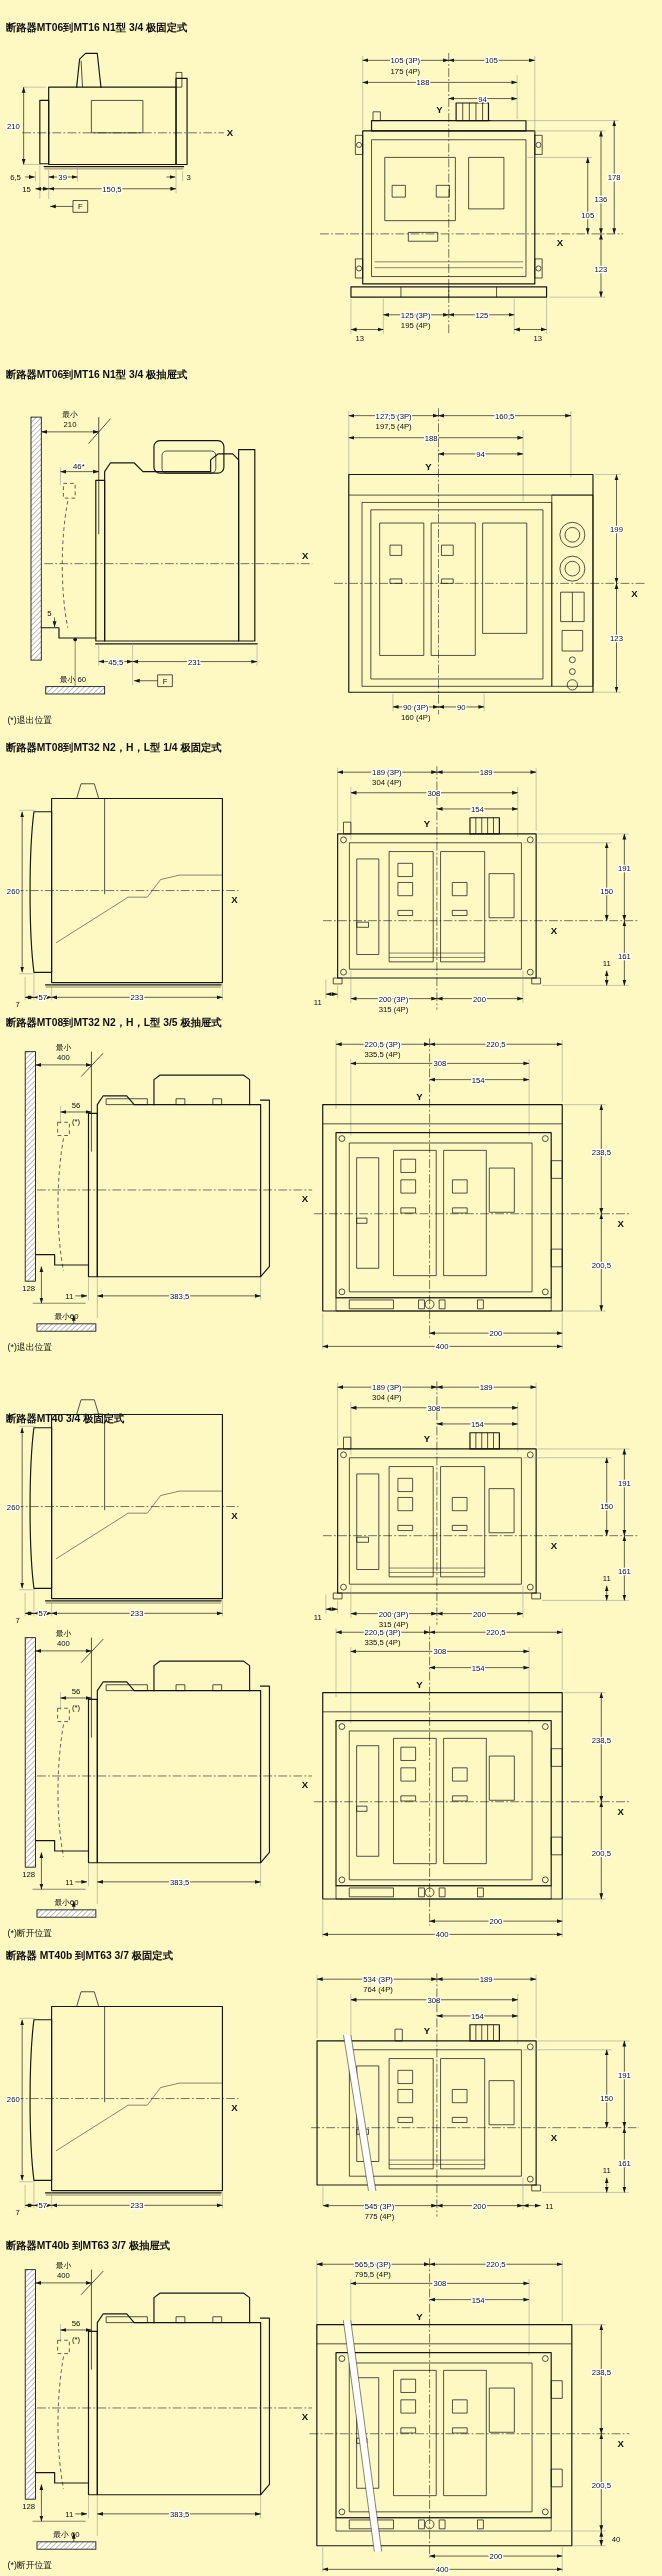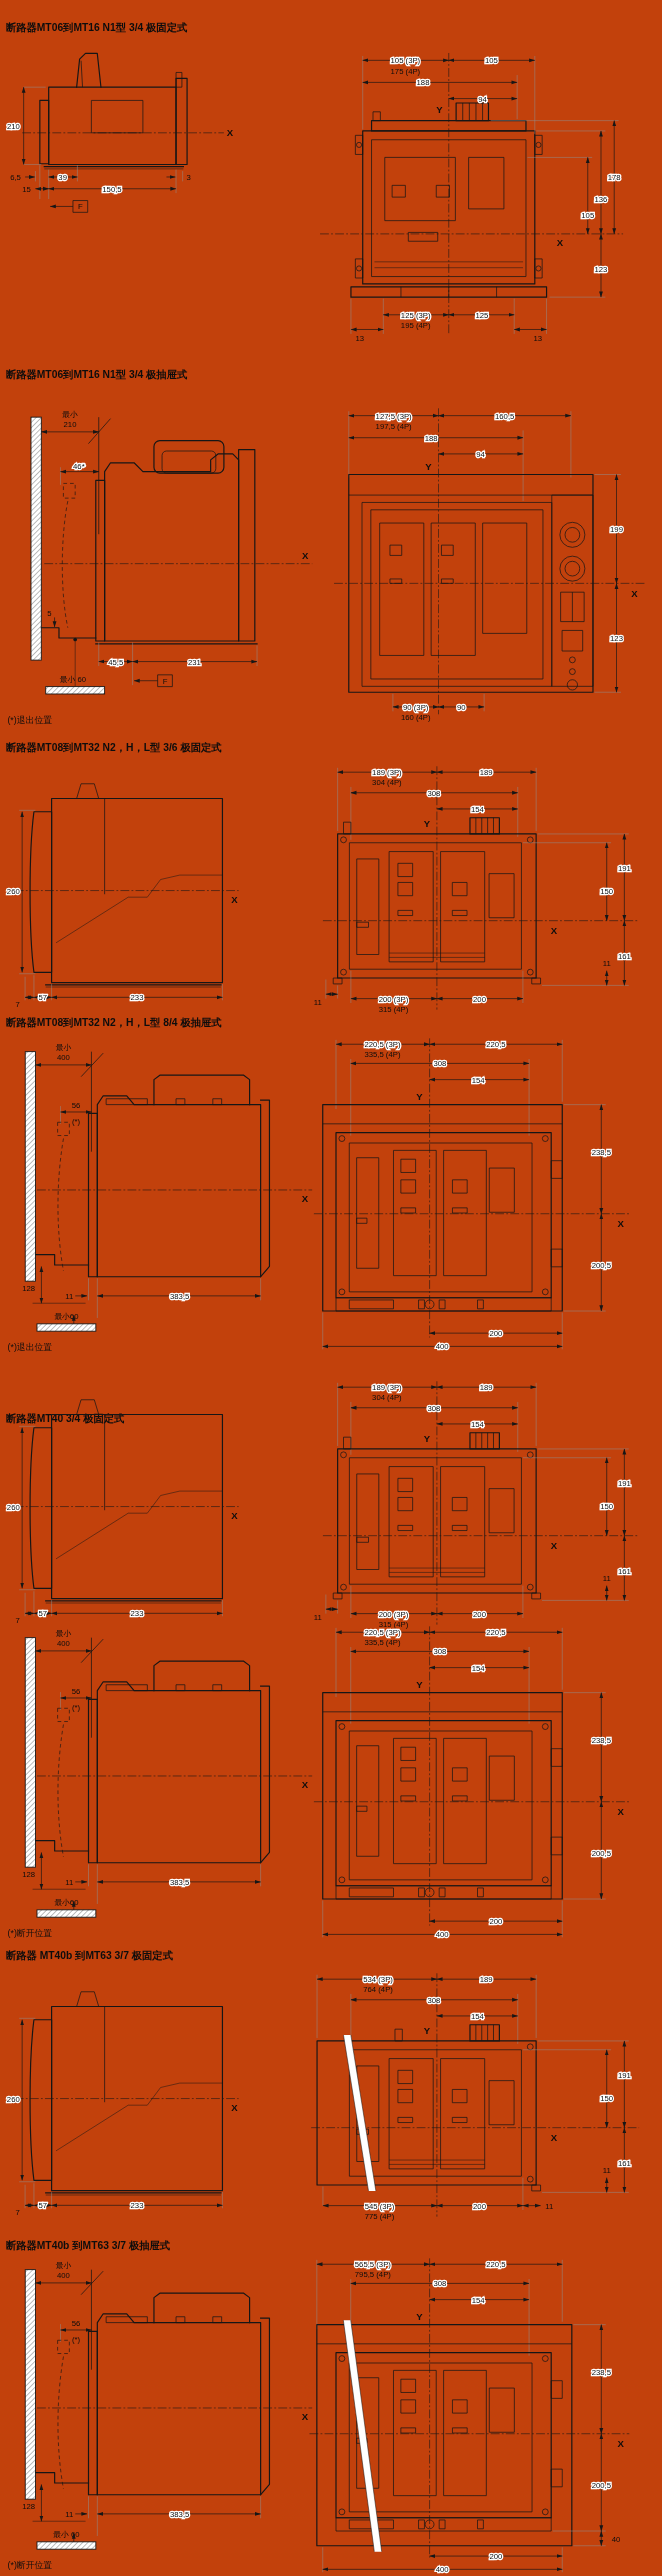--- a/index.html
+++ b/index.html
@@ -1,16 +1,16 @@
 <!DOCTYPE html>
 <html style="font-size:11.8px"><head>
 <meta charset="utf-8">
 <style>
   html,body{margin:0;padding:0;background:#fff}
-  #page{position:relative;width:663px;height:2576px;background:#c2410c;overflow:hidden;
+  #page{position:relative;width:663px;height:2576px;background:#fef9c3;overflow:hidden;
         font-family:"Liberation Sans",sans-serif;color:#111}
   .title{position:absolute;left:5.9px;font:bold 10.3px "Liberation Sans",sans-serif;color:#0d0d0d;white-space:nowrap}
   svg.drw{position:absolute;overflow:visible}
   
   .o{fill:none;stroke:#161616;stroke-width:1.6;stroke-linejoin:round;stroke-linecap:square}
   .o2{fill:none;stroke:#161616;stroke-width:1;stroke-linejoin:round}
   .thin{fill:none;stroke:#161616;stroke-width:.7}
   .ext{stroke:#909090;stroke-width:.7}
   .dim{stroke:#161616;stroke-width:.9;fill:none;marker-start:url(#ar);marker-end:url(#ar)}
   .stub{stroke:#161616;stroke-width:.9;fill:none;marker-end:url(#ar)}
@@ -276,21 +276,21 @@
   <line class="ext" x1="88" y1="402" x2="88" y2="426"></line>
   <line class="ext" x1="212" y1="402" x2="212" y2="426"></line>
   <line class="dim" x1="88" y1="420" x2="150" y2="420"></line>
   <text class="t halo" x="119" y="424">90 (3P)</text>
   <text class="t" x="119" y="438">160 (4P)</text>
   <line class="dim" x1="150" y1="420" x2="212" y2="420"></line>
   <text class="t halo" x="181" y="424">90</text>
  </g>
 </svg>
 
-<div class="title" style="top:741px">断路器MT08到MT32 N2，H，L型 3/6 极固定式</div>
+<div class="title" style="top:741px">断路器MT08到MT32 N2，H，L型 1/4 极固定式</div>
 
 <svg class="drw" style="left:2.9px;top:763px" width="243" height="247" viewBox="0 0 330 335">
  <g>
   <path class="o" d="M42,66 C35,120 35,230 42,284 L66,284 L66,66 Z"></path>
   <rect class="o" x="66" y="48" width="232" height="250"></rect>
   <path class="o2" d="M100,48 L106,28 L124,28 L130,48"></path>
   <line class="o2" x1="138" y1="48" x2="138" y2="178"></line>
   <path class="thin" d="M72,244 L170,182 L196,182 L214,158 L240,152 L298,152"></path>
   <line class="o" x1="58" y1="301" x2="296" y2="301"></line>
   <line class="thin" x1="58" y1="304" x2="296" y2="304"></line>
@@ -388,21 +388,21 @@
   <line class="dim" x1="24" y1="324" x2="40" y2="324"></line>
   <text class="t" x="13" y="338">11</text>
   <line class="dim" x1="58" y1="330" x2="175" y2="330"></line>
   <text class="t halo" x="116" y="334">200 (3P)</text>
   <text class="t" x="116" y="348">315 (4P)</text>
   <line class="dim" x1="175" y1="330" x2="292" y2="330"></line>
   <text class="t halo" x="233" y="334">200</text>
  </g>
 </svg>
 
-<div class="title" style="top:1016px">断路器MT08到MT32 N2，H，L型 8/4 极抽屉式</div>
+<div class="title" style="top:1016px">断路器MT08到MT32 N2，H，L型 3/5 极抽屉式</div>
 
 <svg class="drw" style="left:2.9px;top:1034px" width="324" height="320" viewBox="0 0 440 435">
  <rect class="wall" x="30" y="24" width="14" height="312"></rect>
  <g>
   <text class="t" x="82" y="22">最小</text>
   <text class="t" x="82" y="36">400</text>
   <line class="dim" x1="44" y1="42" x2="120" y2="42"></line>
  </g>
  <g>
   <line class="o2" x1="120" y1="24" x2="120" y2="160"></line>

